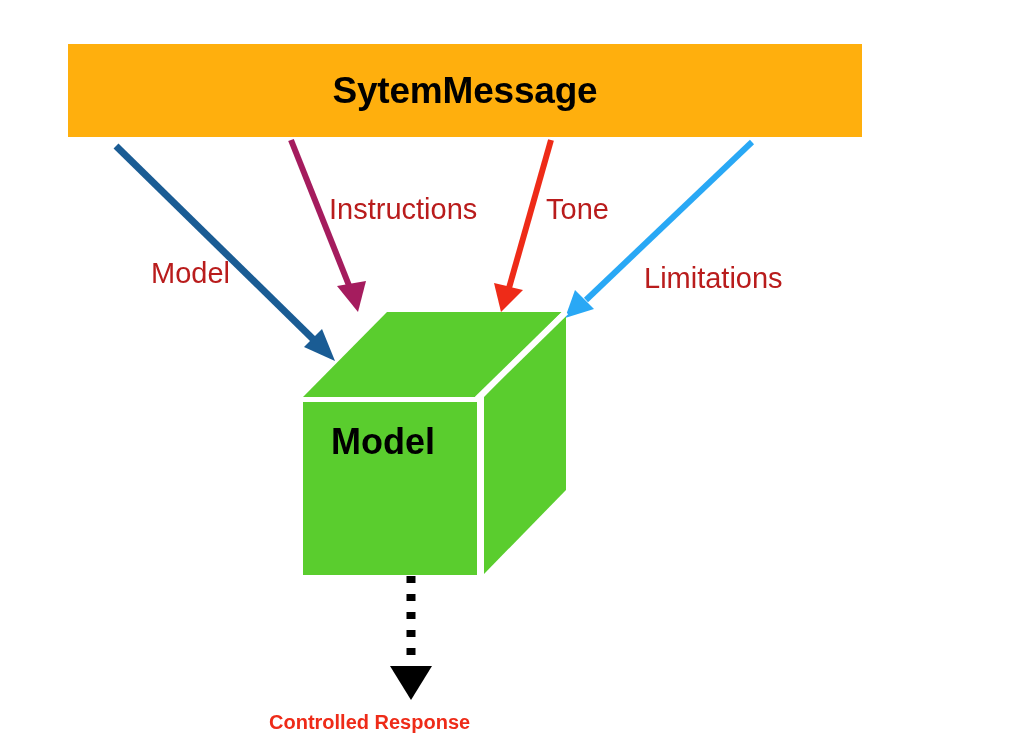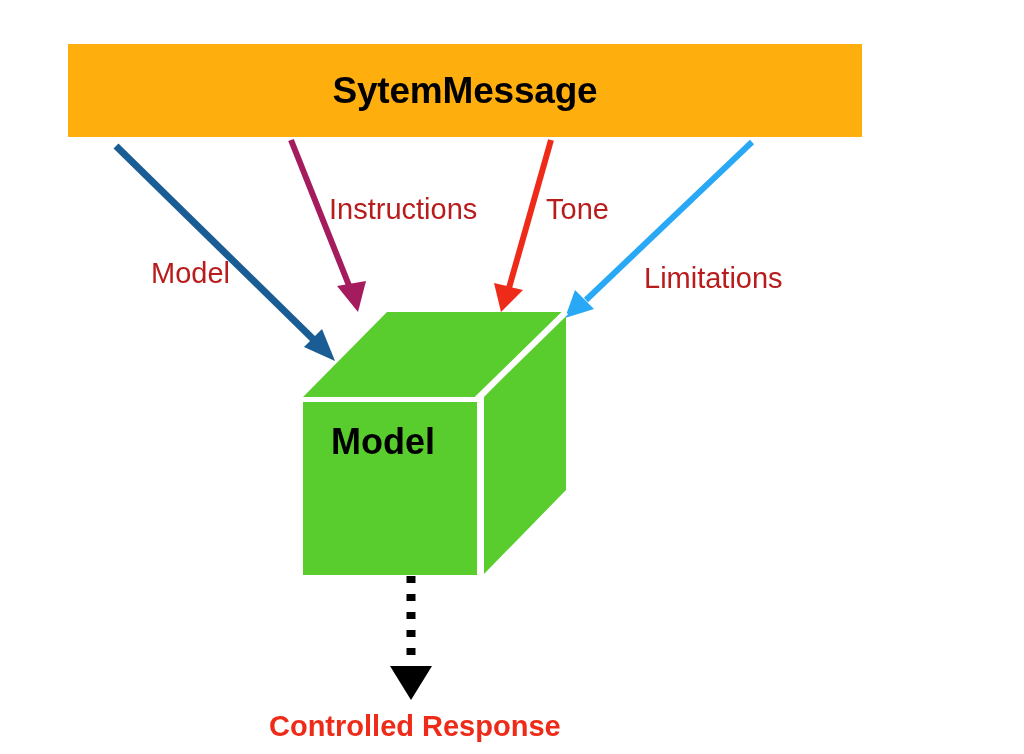--- a/index.html
+++ b/index.html
@@ -71,21 +71,21 @@
     line-height: 1;
     white-space: nowrap;
   }
   
   #output-caption {
     position: absolute;
     left: 269px;
     top: 712px;
     width: 287px;
     text-align: left;
-    font-size: 29px;
+    font-size: 20px;
     font-weight: bold;
     color: #EE2B18;
     line-height: 1;
     white-space: nowrap;
   }
 </style>
 </head>
 <body>
 
 <div id="canvas">

